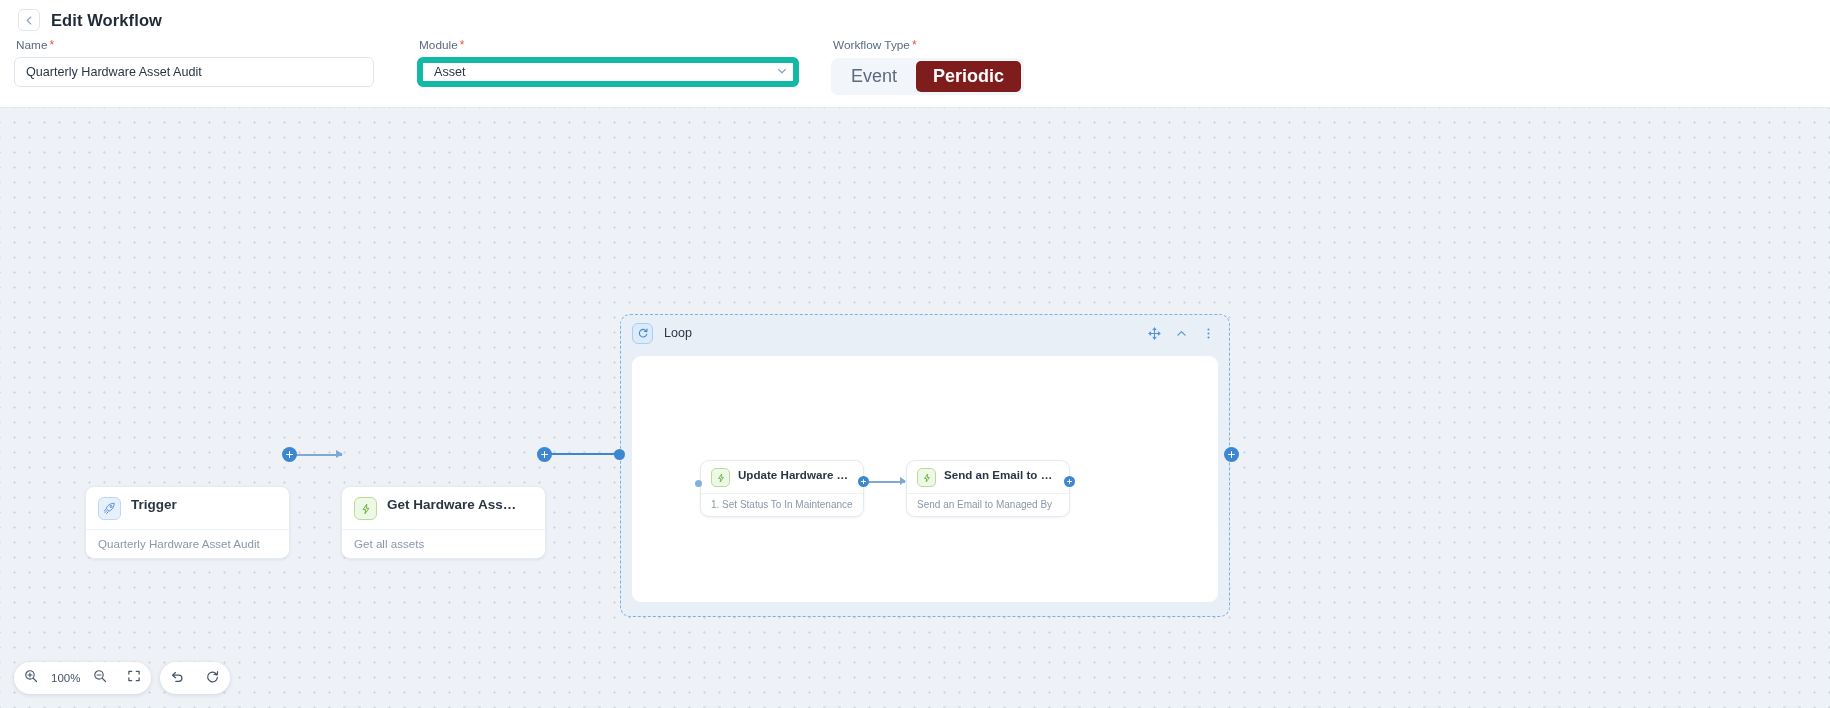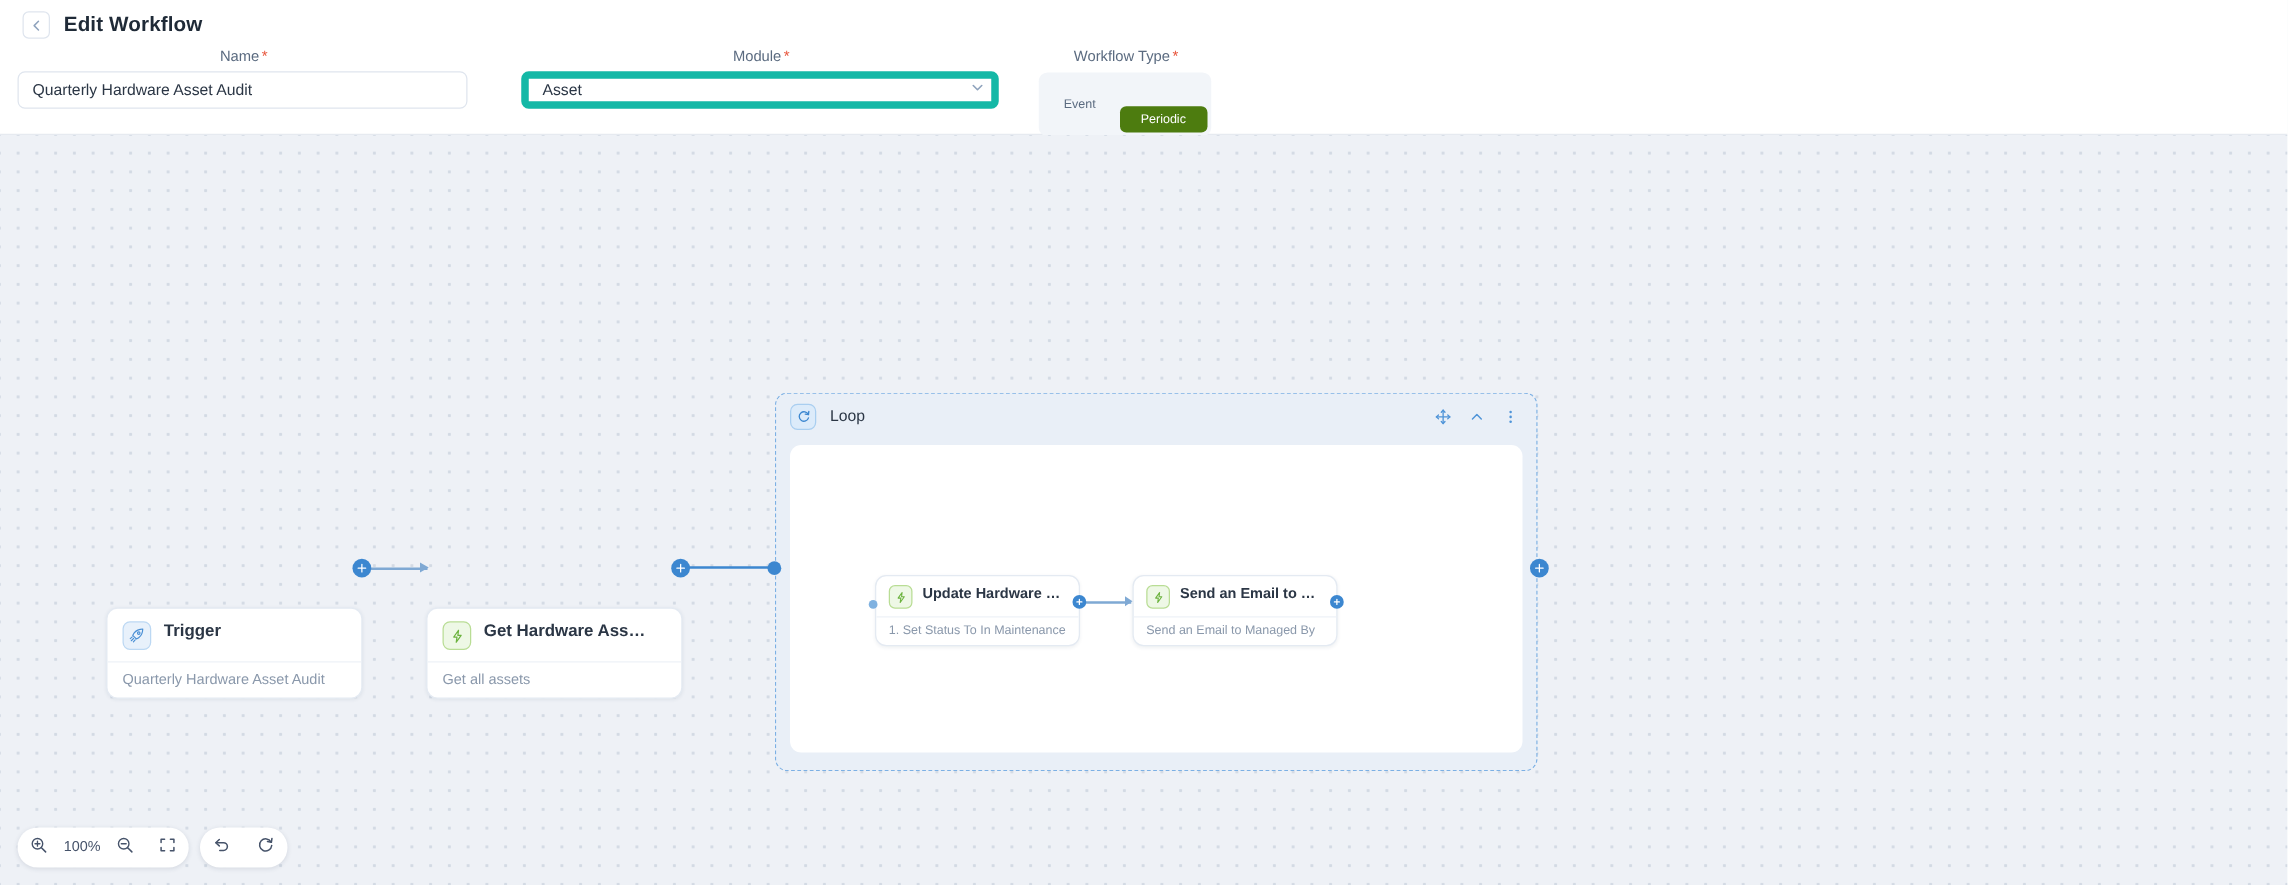--- a/index.html
+++ b/index.html
@@ -56,21 +56,20 @@
     display: flex;
     align-items: flex-start;
   }
 
   .field { display: flex; flex-direction: column; }
   .field-label {
     font-size: 11.8px;
     color: #5b6b80;
     margin-bottom: 5px;
     padding-left: 2px;
-    text-align: center;
   }
   .req { color: #e8553c; font-size: 12px; margin-left: 2px; }
 
   .text-input {
     width: 360px;
     height: 30px;
     border: 1px solid #dfe5ee;
     border-radius: 6px;
     background: #fff;
     font-size: 12.6px;
@@ -112,35 +111,34 @@
     display: flex;
     align-items: center;
     background: #f2f5f9;
     border-radius: 7px;
     padding: 3px;
     gap: 2px;
     width: fit-content;
     margin-top: 1px;
   }
   .seg-btn {
-    font-size: 10px;
+    font-size: 18px;
     color: #5b6b80;
     padding: 5px 17px;
     border-radius: 5px;
     background: transparent;
     border: none;
     cursor: pointer;
     font-family: "Liberation Sans", sans-serif;
     white-space: nowrap;
   }
   .seg-btn.active {
-    background: #4d7c0f;
+    background: #7f1d1d;
     color: #ffffff;
-    font-weight: normal;
-    margin-top: 24px;
+    font-weight: bold;
   }
 
   .actions {
     position: absolute;
     right: 16px;
     top: 60px;
     display: flex;
     align-items: center;
     gap: 9px;
   }

